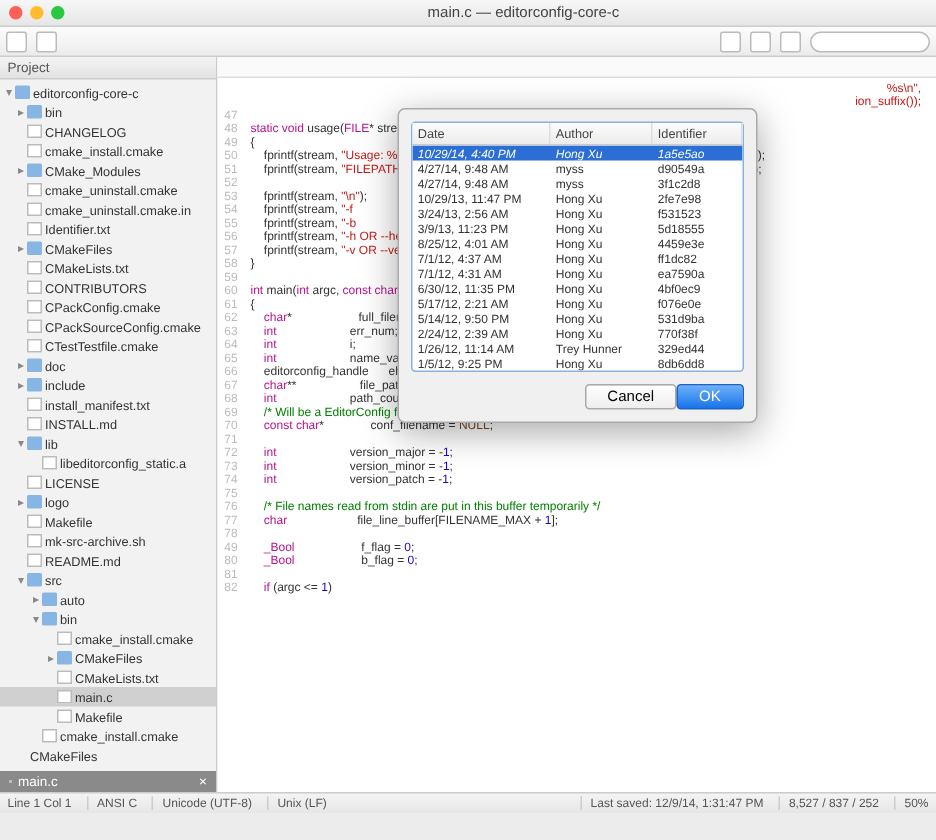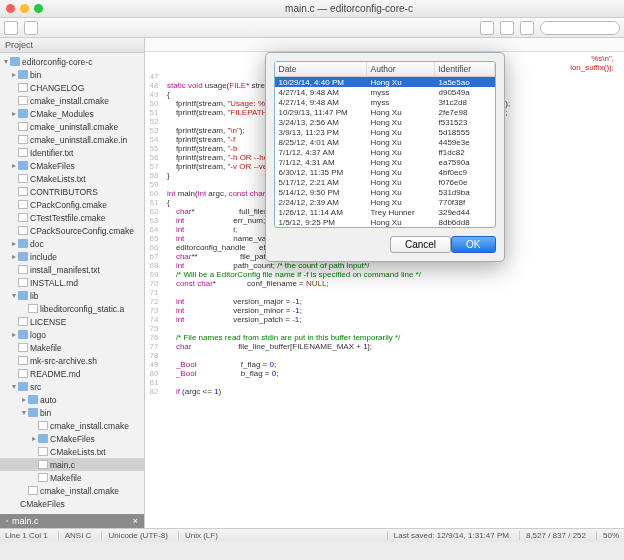--- a/index.html
+++ b/index.html
@@ -39,28 +39,28 @@
 
 .editor { flex:1; display:flex; flex-direction:column; background:#fff; position:relative; }
 .ruler { height:14px; border-bottom:1px solid #ddd; background:#fafafa; }
 .code { flex:1; overflow:auto; font-family: Menlo, Monaco, monospace; font-size:8px; padding:2px 0; position:relative; }
 .line { display:flex; white-space:pre; }
 .gut { width:22px; text-align:center; color:#bbb; padding-right:4px; flex-shrink:0; user-select:none; }
 .ln { flex:1; }
 .kw { color:#b7148e; } .str { color:#c41a16; } .cmt { color:#008000; } .typ { color:#b7148e; } .num { color:#1c00cf; } .mac { color:#78492a; }
 
 
-.dialog-wrap { position:absolute; left:50%; top:14px; transform:translateX(-50%); z-index:50; }
+.dialog-wrap { position:absolute; left:50%; top:34px; transform:translateX(-50%); z-index:50; }
 .dialog { width:240px; background:#f0f0f0; border:1px solid #aaa; border-radius:5px; box-shadow:0 6px 24px rgba(0,0,0,.35); padding:8px; }
 .dtable-wrap { border:1px solid #8ab0de; border-radius:3px; background:#fff; }
 .dhead { display:flex; background:linear-gradient(#fcfcfc,#ececec); border-bottom:1px solid #ccc; font-size:8.5px; color:#444; }
 .dhead > div { padding:2px 4px; border-right:1px solid #ddd; }
 .dbody { max-height:150px; overflow-y:auto; }
 .drow { display:flex; font-size:8px; padding:0 0; height:10px; align-items:center; }
-.drow.sel { background:#2a6ed6; color:#fff; }
+.drow.sel { background:#2a6ed6; color:#fff;font-style:italic; }
 .drow > div { padding:0 4px; overflow:hidden; white-space:nowrap; }
 .dc-date { width:92px; } .dc-auth { width:68px; } .dc-id { flex:1; }
 .dbuttons { display:flex; justify-content:flex-end; gap:0; margin-top:8px; }
 .btn { padding:2px 14px; font-size:10px; border:1px solid #aaa; border-radius:3px; background:linear-gradient(#fff,#eee); }
 .btn.primary { background:linear-gradient(#6cb1fb,#1a74e8); color:#fff; border-color:#1a62c8; }
 
 
 .statusbar { height:14px; background:linear-gradient(#f4f4f4,#e6e6e6); border-top:1px solid #ccc; display:flex; align-items:center; font-size:8px; color:#555; padding:0 5px; gap:10px; }
 .statusbar .sp { flex:1; }
 .sb-seg { border-left:1px solid #ccc; padding-left:6px; }
@@ -152,26 +152,26 @@
           <span>CONTRIBUTORS</span>
         </div>
         <div class="tree-row indent-1">
           <span class="disc"></span>
           <span class="ic file"></span>
           <span>CPackConfig.cmake</span>
         </div>
         <div class="tree-row indent-1">
           <span class="disc"></span>
           <span class="ic file"></span>
+          <span>CPackSourceConfig.cmake</span>
+        </div>
+        <div class="tree-row indent-1">
+          <span class="disc"></span>
+          <span class="ic file"></span>
           <span>CTestTestfile.cmake</span>
-        </div>
-        <div class="tree-row indent-1">
-          <span class="disc"></span>
-          <span class="ic file"></span>
-          <span>CPackSourceConfig.cmake</span>
         </div>
         <div class="tree-row indent-1">
           <span class="disc">▸</span>
           <span class="ic folder"></span>
           <span>doc</span>
         </div>
         <div class="tree-row indent-1">
           <span class="disc">▸</span>
           <span class="ic folder"></span>
           <span>include</span>

